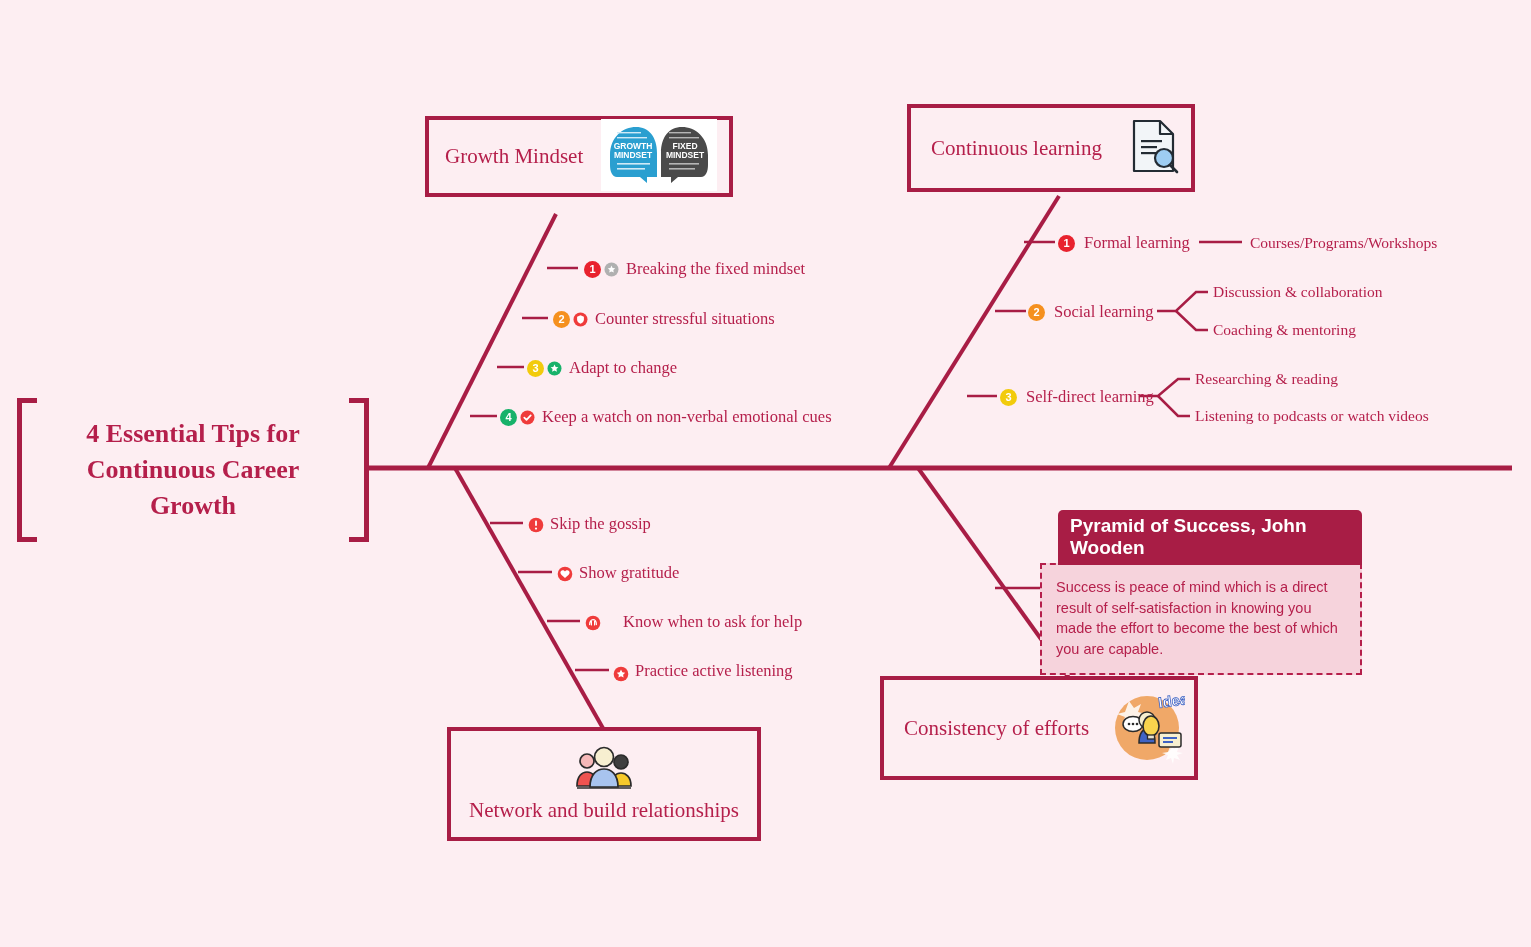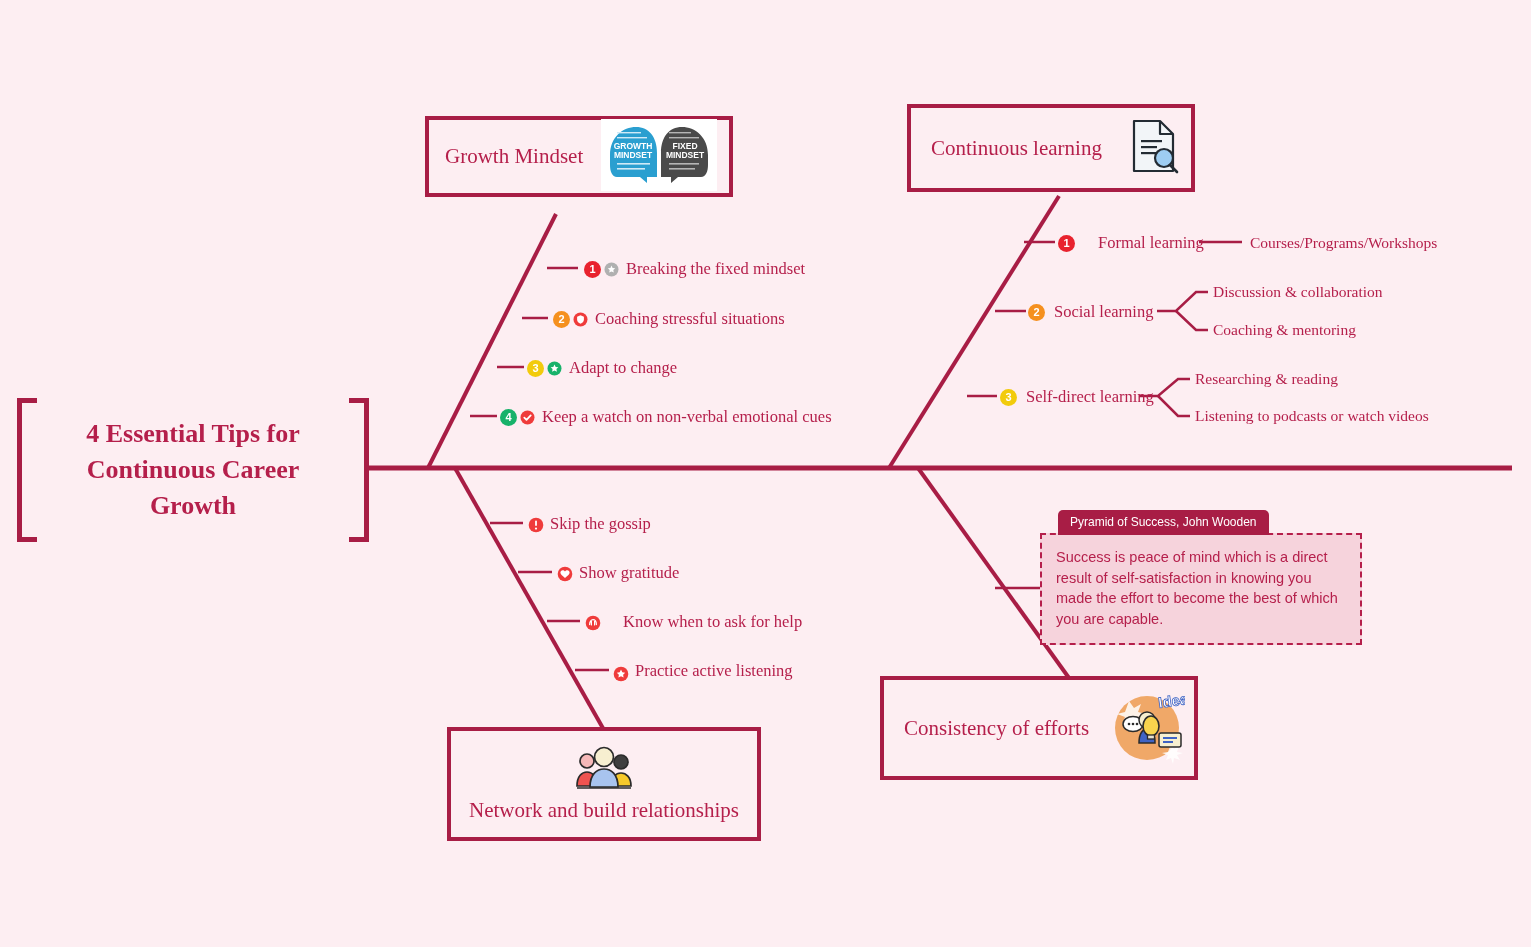--- a/index.html
+++ b/index.html
@@ -63,21 +63,21 @@
   .badge.n4 { background: #17b26a; }
 
   .mini { flex: 0 0 auto; width: 15px; height: 15px; margin-left: -4px; }
 
   
   #note-card { position: absolute; left: 1040px; top: 510px; width: 322px; }
   #note-head {
     display: inline-block;
     background: #a81d45; color: #fff;
     font-family: "Liberation Sans", sans-serif;
-    font-size: 12px; font-weight: normal;
+    font-size: 19px; font-weight: bold;
     padding: 5px 12px 6px; border-radius: 5px 5px 0 0;
     margin-left: 18px;
   }
   #note-body {
     border: 2.5px dashed #b51f4b; background: #f6d3dc;
     color: #b51f4b; font-size: 14.5px; line-height: 1.42;
     padding: 12px 14px 14px; margin-top: -2px;
     font-family: "Liberation Sans", sans-serif;
   }
 </style>
@@ -223,21 +223,21 @@
   </div>
 
   <div class="leaf" style="left:553px; top:309px;">
     <span class="badge n2">2</span>
     <span class="mini">
       <svg width="15" height="15" viewBox="0 0 15 15">
           <circle cx="7.5" cy="7.5" r="7" fill="#ef3b3b"></circle>
           <path d="M7.5,3.3 l3.4,1.4 v3.1 c0,2 -1.6,3.3 -3.4,3.9 c-1.8,-0.6 -3.4,-1.9 -3.4,-3.9 v-3.1 z" fill="#fff"></path>
         </svg>
     </span>
-    <span>Coaching stressful situations</span>
+    <span>Counter stressful situations</span>
   </div>
 
   <div class="leaf" style="left:527px; top:358px;">
     <span class="badge n3">3</span>
     <span class="mini">
       <svg width="15" height="15" viewBox="0 0 15 15">
           <circle cx="7.5" cy="7.5" r="7" fill="#17b26a"></circle>
           <path d="M7.5,3.4 l1.2,2.5 l2.7,0.3 l-2,1.9 l0.5,2.7 l-2.4,-1.3 l-2.4,1.3 l0.5,-2.7 l-2,-1.9 l2.7,-0.3 z" fill="#fff"></path>
         </svg>
     </span>
@@ -250,21 +250,21 @@
       <svg width="15" height="15" viewBox="0 0 15 15">
           <circle cx="7.5" cy="7.5" r="7" fill="#ef3b3b"></circle>
           <path d="M4.3,7.6 l2.2,2.2 l4.2,-4.4" fill="none" stroke="#fff" stroke-width="1.8" stroke-linecap="round" stroke-linejoin="round"></path>
         </svg>
     </span>
     <span>Keep a watch on non-verbal emotional cues</span>
   </div>
 
   <div class="leaf" style="left:1058px; top:233px;">
     <span class="badge n1">1</span>
-    <span style="margin-left:16px;">Formal learning</span>
+    <span style="margin-left:2px;">Formal learning</span>
   </div>
   <div class="leaf sm" style="left:1250px; top:234px;">
     <span>Courses/Programs/Workshops</span>
   </div>
 
   <div class="leaf" style="left:1028px; top:302px;">
     <span class="badge n2">2</span>
     <span style="margin-left:2px;">Social learning</span>
   </div>
   <div class="leaf sm" style="left:1213px; top:283px;">

